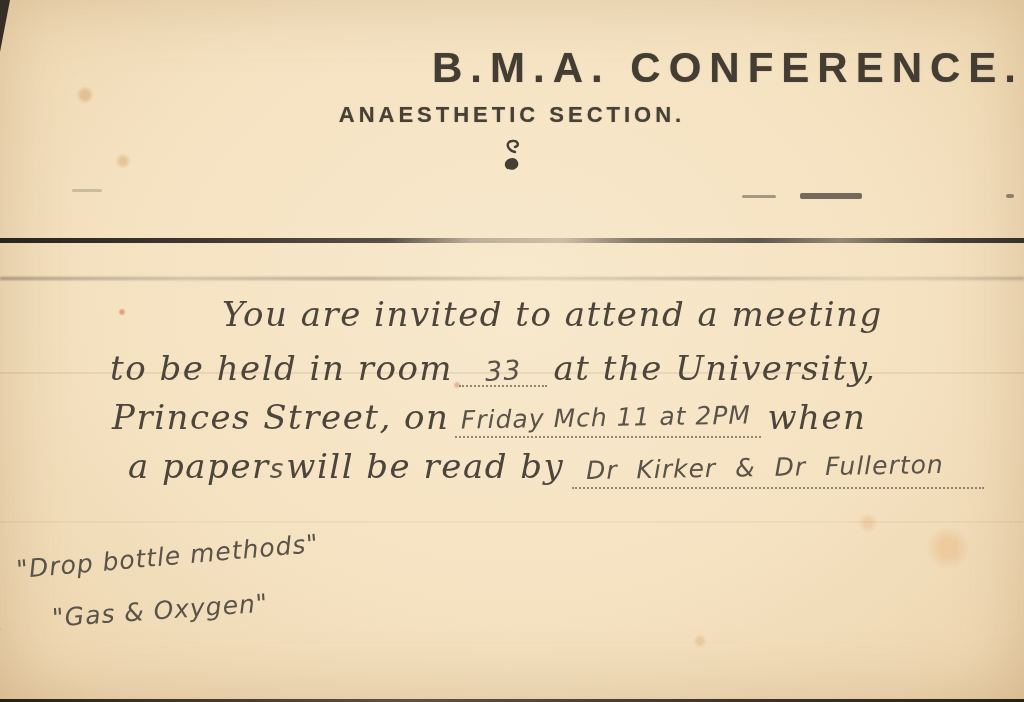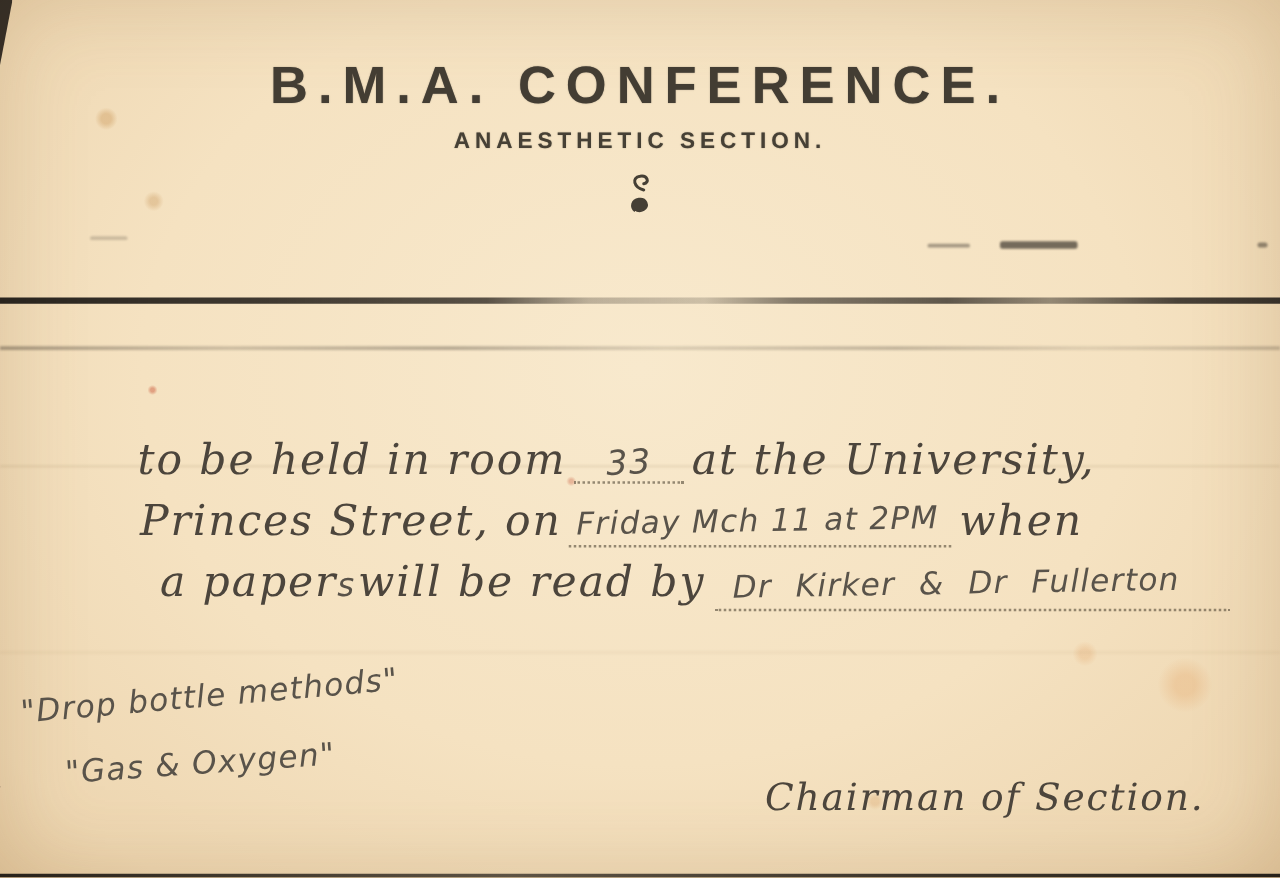--- a/index.html
+++ b/index.html
@@ -18,29 +18,29 @@
       radial-gradient(circle at 948px 548px, rgba(225,150,80,.25) 0 8px, rgba(225,150,80,0) 22px),
       radial-gradient(circle at 700px 641px, rgba(210,150,85,.25) 0 3px, rgba(210,150,85,0) 7px),
       radial-gradient(circle at 868px 523px, rgba(220,140,70,.20) 0 4px, rgba(220,140,70,0) 10px),
       radial-gradient(ellipse at 50% 42%, #f8e9cd 0%, #f5e2c1 55%, #eed7b2 88%, #e7cda5 100%);
     box-shadow:inset 0 0 70px rgba(142,100,50,.22);
   }
   
   .crease{position:absolute;left:0;width:1024px;height:2px;background:rgba(120,90,50,.10);filter:blur(.7px);}
   
   .title{
-    position:absolute;left:0;right:0;top:44px;text-align:center;
+    position:absolute;left:0;right:0;top:44px;text-align:right;
     font-family:"Liberation Sans",sans-serif;font-weight:bold;
     font-size:42px;letter-spacing:8px;color:#433d33;
     text-shadow:0 0 1px rgba(67,61,51,.55);
   }
   .subtitle{
     position:absolute;left:0;right:0;top:102px;text-align:center;
     font-family:"Liberation Sans",sans-serif;font-weight:bold;
-    font-size:18px;letter-spacing:4px;color:#464035;
+    font-size:22px;letter-spacing:4px;color:#464035;
     text-shadow:0 0 1px rgba(70,64,53,.5);
   }
   .ornament{position:absolute;left:0;right:0;top:138px;text-align:center;}
   .ornament svg{display:inline-block;}
   
   .script{
     font-family:"DejaVu Serif","Liberation Serif",serif;
     font-style:italic;color:#4c453c;letter-spacing:1.5px;white-space:nowrap;
   }
   .salutation{position:absolute;left:150px;top:211px;font-size:36px;}
@@ -127,28 +127,28 @@
   </div>
 
   <div class="smudge smudge-a"></div>
   <div class="smudge smudge-b"></div>
   <div class="smudge smudge-c"></div>
   <div class="smudge smudge-d"></div>
   <div class="streak-main"></div>
   <div class="streak-secondary"></div>
 
 
+  <div class="line1 script">You are invited to attend a meeting</div>
 
   <div class="line2 script"><span>to be held in room</span><span class="dotted dotted-room"><span class="hand hand-33">33</span></span><span>at the University,</span></div>
 
   <div class="line3 script"><span>Princes Street, on</span><span class="dotted dotted-date"><span class="hand hand-date">Friday Mch 11 at 2PM</span></span><span>when</span></div>
 
   <div class="line4 script"><span>a paper</span><span class="hand hand-s">s</span><span>will be read by</span><span class="dotted dotted-speakers"><span class="hand hand-speakers">Dr Kirker &amp; Dr Fullerton</span></span></div>
 
-  <div class="role script">Chairman of Section.</div>
 
   <div class="note1 hand">"Drop bottle methods"</div>
   <div class="note2 hand">"Gas &amp; Oxygen"</div>
 
   <div class="paren-mark"></div>
   <div class="bottom-edge"></div>
 
 </div>
 
 </body></html>

